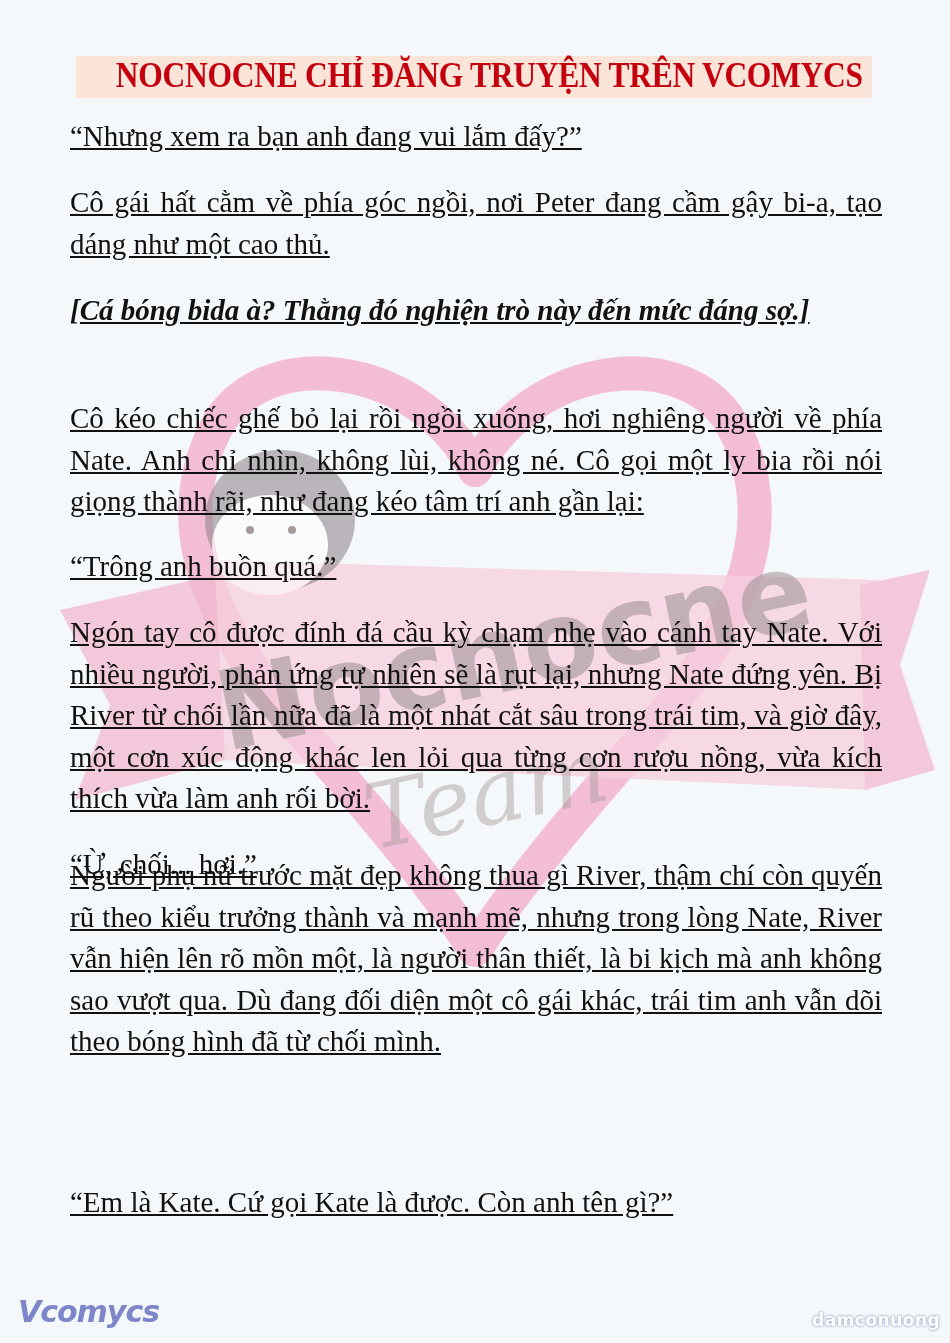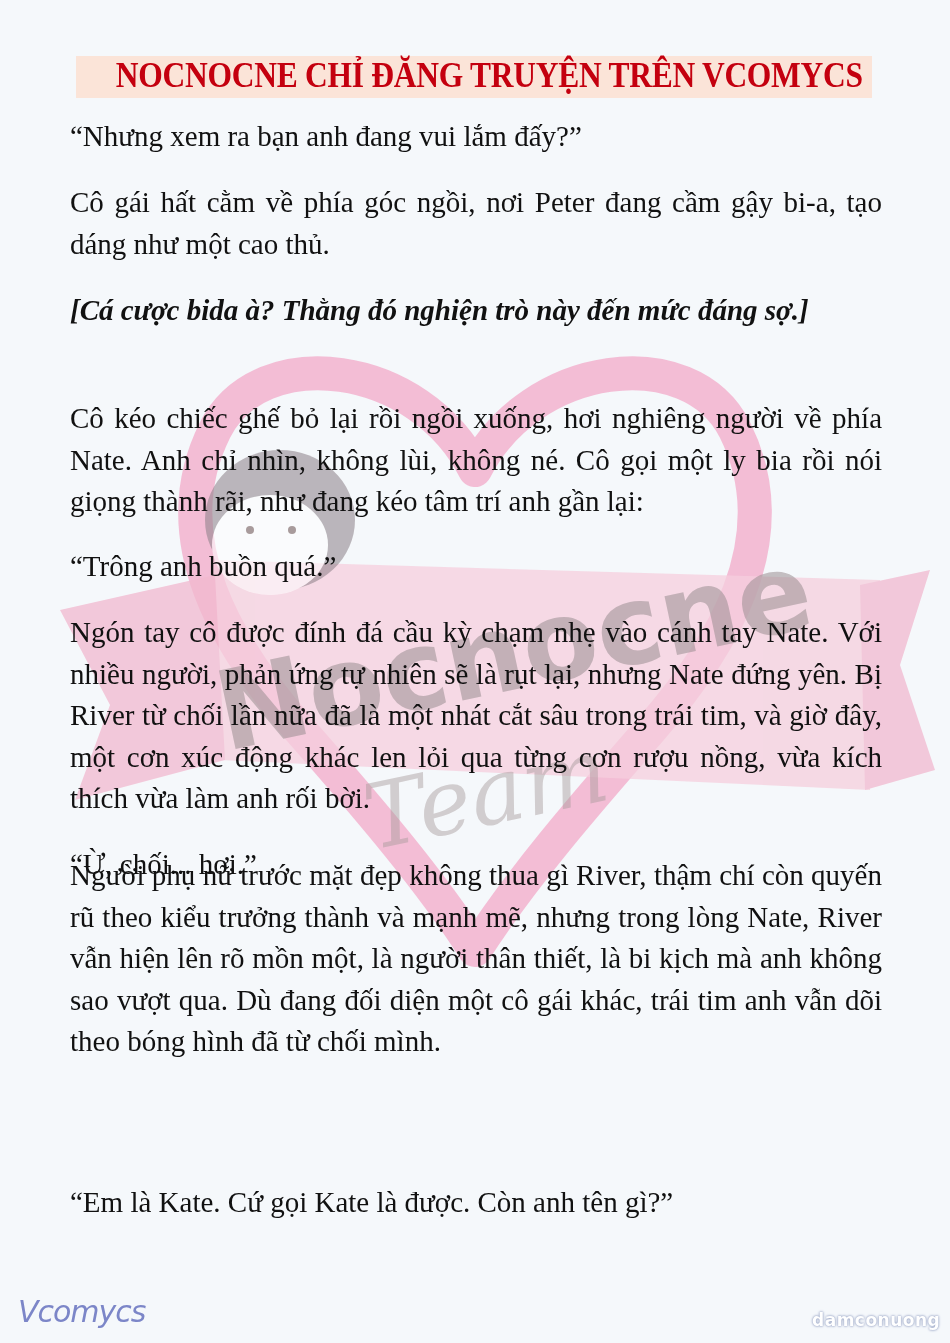--- a/index.html
+++ b/index.html
@@ -23,25 +23,26 @@
     position: absolute; left: 76px; top: 54px; width: 796px; text-align: center;
     font-family: "Liberation Serif", serif; font-weight: bold;
     font-size: 35px; letter-spacing: -0.3px; color: #c4000f;
     line-height: 44px; white-space: nowrap;
     transform: scaleX(0.9); transform-origin: center;
   }
   .para {
     position: absolute; left: 70px; width: 812px;
     font-size: 29px; line-height: 41.5px; text-align: justify;
     margin: 0;
+    text-decoration: underline;
   }
   .para.italic { font-style: italic; font-weight: bold; }
   .logo {
     position: absolute; left: 18px; top: 1294px;
-    font-family: "DejaVu Sans", sans-serif; font-style: italic; font-weight: normal;
+    font-family: "DejaVu Sans", sans-serif; font-style: italic; font-weight: bold;
     font-size: 30px; color: #7c86c8; letter-spacing: -1px;
   }
   .credit {
     position: absolute; left: 812px; top: 1310px;
     font-family: "DejaVu Sans", sans-serif; font-size: 17px;
     color: #ffffff; text-shadow: 0 0 3px #9aa6c6, 0 0 2px #9aa6c6;
     letter-spacing: 0.5px;
     font-weight: bold;
   }
 </style>
@@ -66,21 +67,21 @@
   <text x="210" y="700" font-family="DejaVu Sans, sans-serif" font-weight="bold" font-size="110" fill="#9b8f92" opacity="0.55" transform="rotate(-12 460 650)">Nocnocne</text>
   <text x="360" y="830" font-family="DejaVu Serif, serif" font-style="italic" font-size="90" fill="#a69a9a" opacity="0.45" transform="rotate(-12 460 780)">Team</text>
 </svg>
 
 <div class="page">
   <div class="banner"></div>
   <div class="banner-text">NOCNOCNE CHỈ ĐĂNG TRUYỆN TRÊN VCOMYCS</div>
 
   <p class="para" style="top:116px">“Nhưng xem ra bạn anh đang vui lắm đấy?”</p>
   <p class="para" style="top:182px">Cô gái hất cằm về phía góc ngồi, nơi Peter đang cầm gậy bi-a, tạo dáng như một cao thủ.</p>
-  <p class="para italic" style="top:290px">[Cá cược bida à? Thằng đó nghiện trò này đến mức đáng sợ.]</p>
+  <p class="para italic" style="top:290px">[Cá bóng bida à? Thằng đó nghiện trò này đến mức đáng sợ.]</p>
   <p class="para" style="top:398px">Cô kéo chiếc ghế bỏ lại rồi ngồi xuống, hơi nghiêng người về phía Nate. Anh chỉ nhìn, không lùi, không né. Cô gọi một ly bia rồi nói giọng thành rãi, như đang kéo tâm trí anh gần lại:</p>
   <p class="para" style="top:546px">“Trông anh buồn quá.”</p>
   <p class="para" style="top:612px">Ngón tay cô được đính đá cầu kỳ chạm nhẹ vào cánh tay Nate. Với nhiều người, phản ứng tự nhiên sẽ là rụt lại, nhưng Nate đứng yên. Bị River từ chối lần nữa đã là một nhát cắt sâu trong trái tim, và giờ đây, một cơn xúc động khác len lỏi qua từng cơn rượu nồng, vừa kích thích vừa làm anh rối bời.</p>
   <p class="para" style="top:844px">“Ừ, chối... hơi.”</p>
   <p class="para" style="top:855px">Người phụ nữ trước mặt đẹp không thua gì River, thậm chí còn quyến rũ theo kiểu trưởng thành và mạnh mẽ, nhưng trong lòng Nate, River vẫn hiện lên rõ mồn một, là người thân thiết, là bi kịch mà anh không sao vượt qua. Dù đang đối diện một cô gái khác, trái tim anh vẫn dõi theo bóng hình đã từ chối mình.</p>
   <p class="para" style="top:1182px">“Em là Kate. Cứ gọi Kate là được. Còn anh tên gì?”</p>
 
   <div class="logo">Vcomycs</div>
   <div class="credit">damconuong</div>
 </div>

